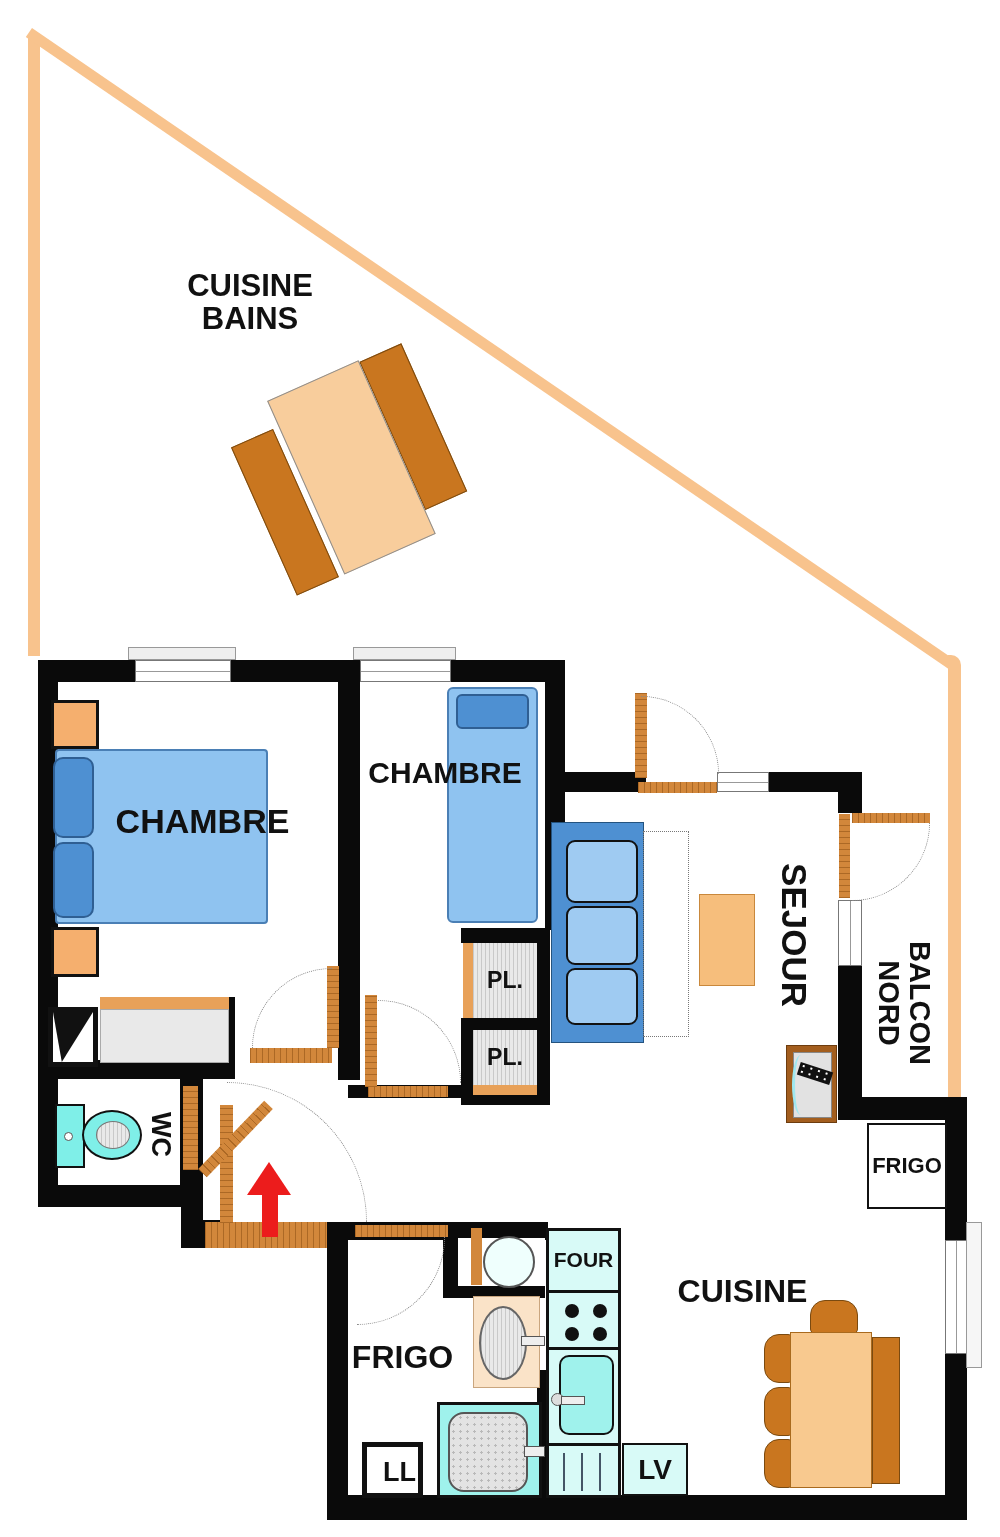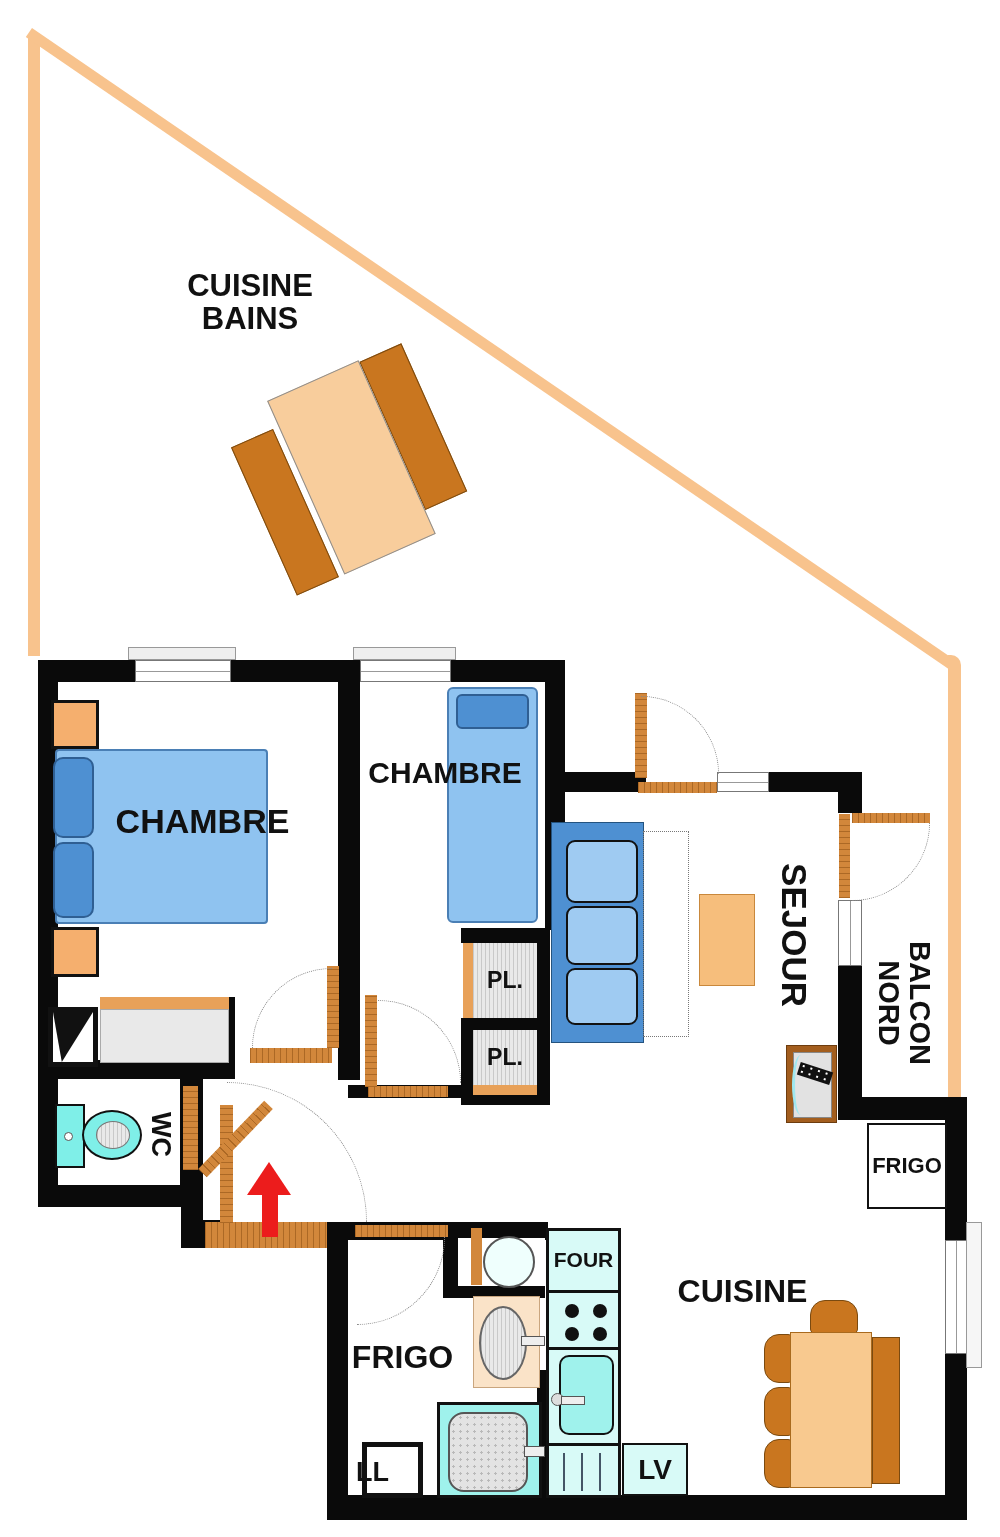--- a/index.html
+++ b/index.html
@@ -203,21 +203,21 @@
 
   <div class="a" style="left:473px;top:1296px;width:67px;height:92px;background:#fae3c8;border:1px solid #c9a57e;"></div>
   <div class="a hatch" style="left:479px;top:1306px;width:48px;height:74px;border:2px solid #666;border-radius:50%;"></div>
   <div class="a" style="left:521px;top:1336px;width:24px;height:10px;background:#eee;border:1px solid #555;"></div>
 
   <div class="a cyan" style="left:437px;top:1402px;width:105px;height:96px;border:3px solid #111;"></div>
   <div class="a tray" style="left:448px;top:1412px;width:80px;height:80px;"></div>
   <div class="a" style="left:524px;top:1446px;width:21px;height:11px;background:#eee;border:1px solid #555;"></div>
 
   <div class="a" style="left:362px;top:1442px;width:61px;height:56px;background:#fff;border:5px solid #111;"></div>
-  <div class="a lbl" style="left:342px;top:1452px;width:61px;height:40px;font-size:27px;text-align:right;">
+  <div class="a lbl" style="left:369px;top:1452px;width:61px;height:40px;font-size:27px;text-align:right;">
     <span>LL</span>
   </div>
 
   <div class="a lbl" style="left:655px;top:1272px;width:175px;height:40px;font-size:32px;">
     <span>CUISINE</span>
   </div>
 
   <div class="a cyanp" style="left:546px;top:1228px;width:75px;height:270px;border:3px solid #111;">
     <div class="a" style="left:0;top:59px;width:100%;height:3px;background:#111;"></div>
     <div class="a" style="left:0;top:116px;width:100%;height:3px;background:#111;"></div>

